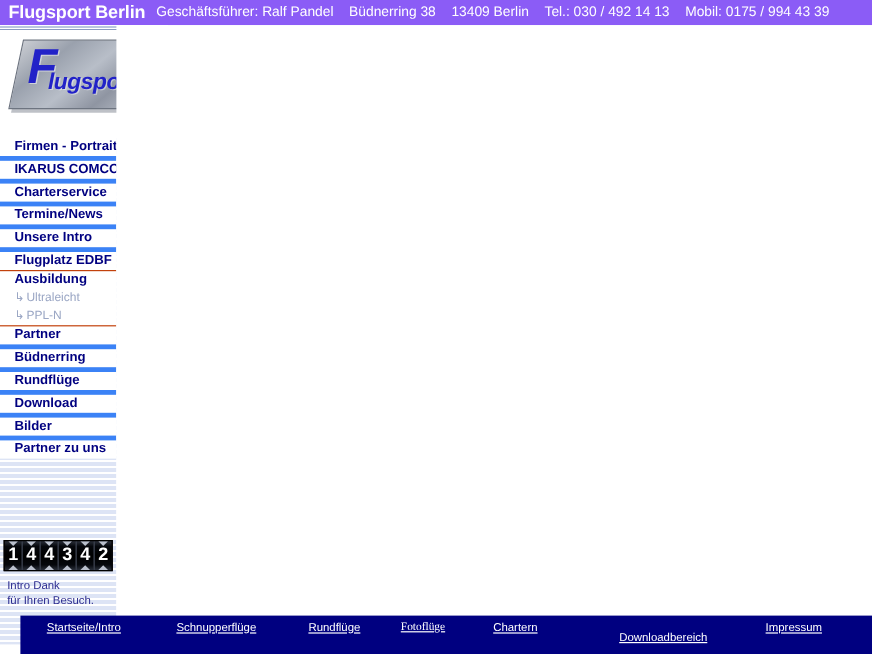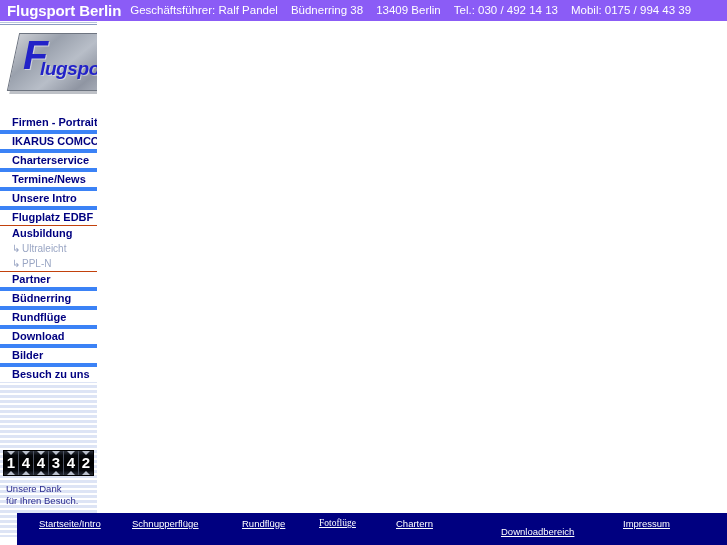--- a/index.html
+++ b/index.html
@@ -255,21 +255,21 @@
     box-sizing: border-box;
   }
   #footer a {
     color: #ffffff;
     font-size: 9.5px;
     text-decoration: underline;
     white-space: nowrap;
     display: inline-block;
   }
   .fl-0 { width: 93px; }
-  .fl-1 { width: 110px; }
+  .fl-1 { width: 110px; margin-left: 15px; }
   .fl-2 { width: 77px; }
   .fl-3 { width: 77px; font-family: Liberation Serif, serif; }
   .fl-4 { width: 105px; }
   .fl-5 { width: 122px; margin-top: 17px; }
   .fl-6 { width: 80px; }
 </style>
 </head>
 <body>
 
 <div id="topbar">
@@ -298,38 +298,38 @@
     <div class="menu-item"><span>Unsere Intro</span></div>
     <div class="menu-item"><span>Flugplatz EDBF</span></div>
     <div class="menu-item group-top"><span>Ausbildung</span></div>
     <div class="menu-item sub"><span class="arw">↳</span><span>Ultraleicht</span></div>
     <div class="menu-item sub"><span class="arw">↳</span><span>PPL-N</span></div>
     <div class="menu-item group-top"><span>Partner</span></div>
     <div class="menu-item"><span>Büdnerring</span></div>
     <div class="menu-item"><span>Rundflüge</span></div>
     <div class="menu-item"><span>Download</span></div>
     <div class="menu-item"><span>Bilder</span></div>
-    <div class="menu-item"><span>Besuch zu uns</span></div>
+    <div class="menu-item"><span>Partner zu uns</span></div>
   </div>
 
 </div>
 
 <div id="counter-wrap">
   <div id="counter">
     <div class="digit">1</div>
     <div class="digit">4</div>
     <div class="digit">4</div>
     <div class="digit">3</div>
     <div class="digit">4</div>
     <div class="digit">2</div>
   </div>
 </div>
 
 <div id="thanks">
-  <div>Unsere Dank</div>
+  <div>Intro Dank</div>
   <div>für Ihren Besuch.</div>
 </div>
 
 <div id="main"></div>
 
 <div id="footer">
   <div class="flinks">
     <a class="fl-0" href="#">Startseite/Intro</a>
     <a class="fl-1" href="#">Schnupperflüge</a>
     <a class="fl-2" href="#">Rundflüge</a>

